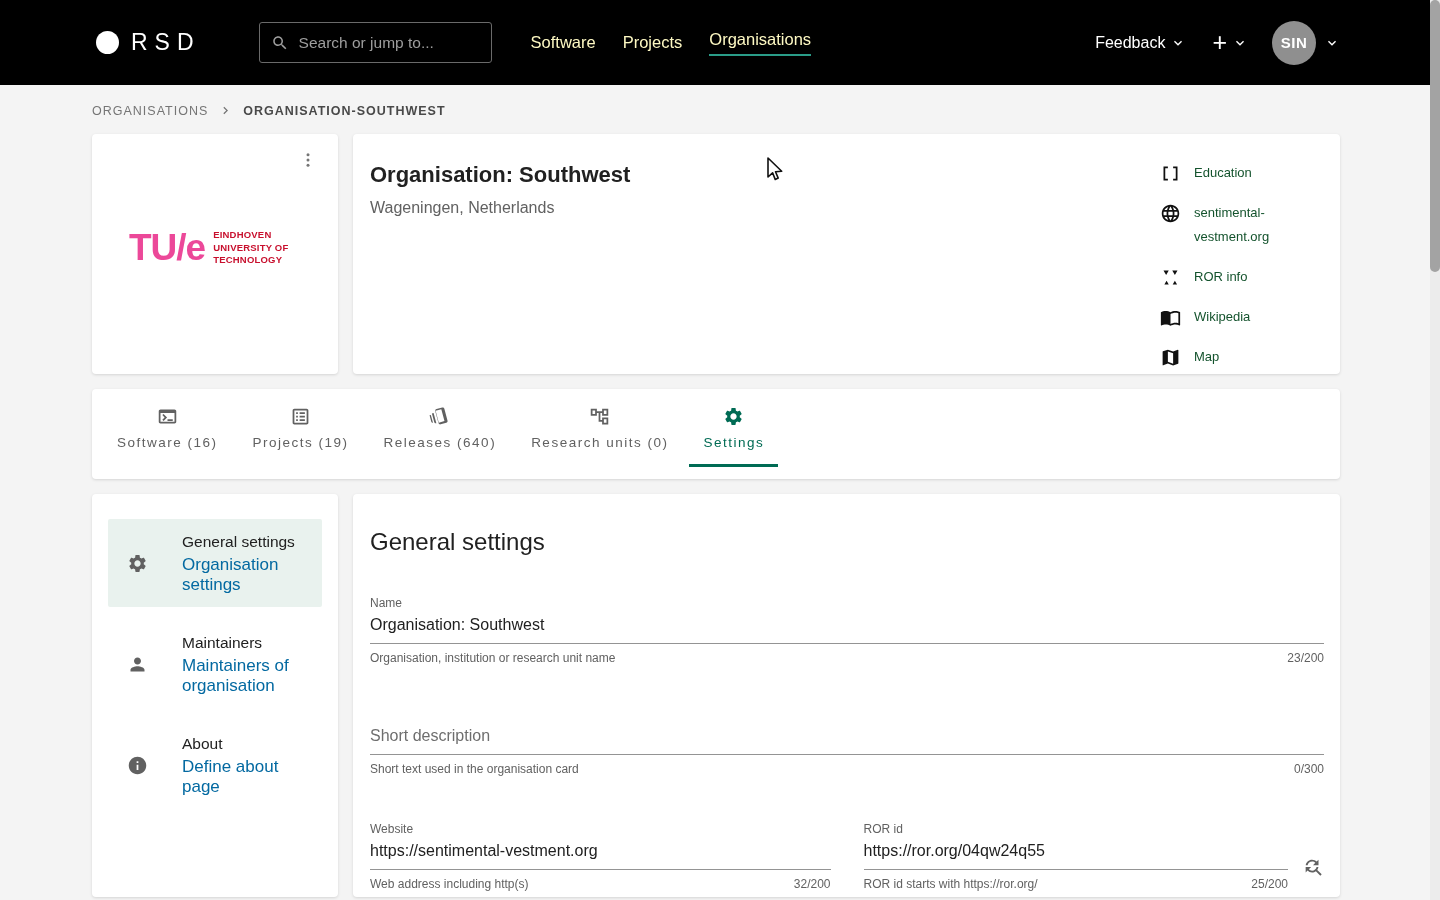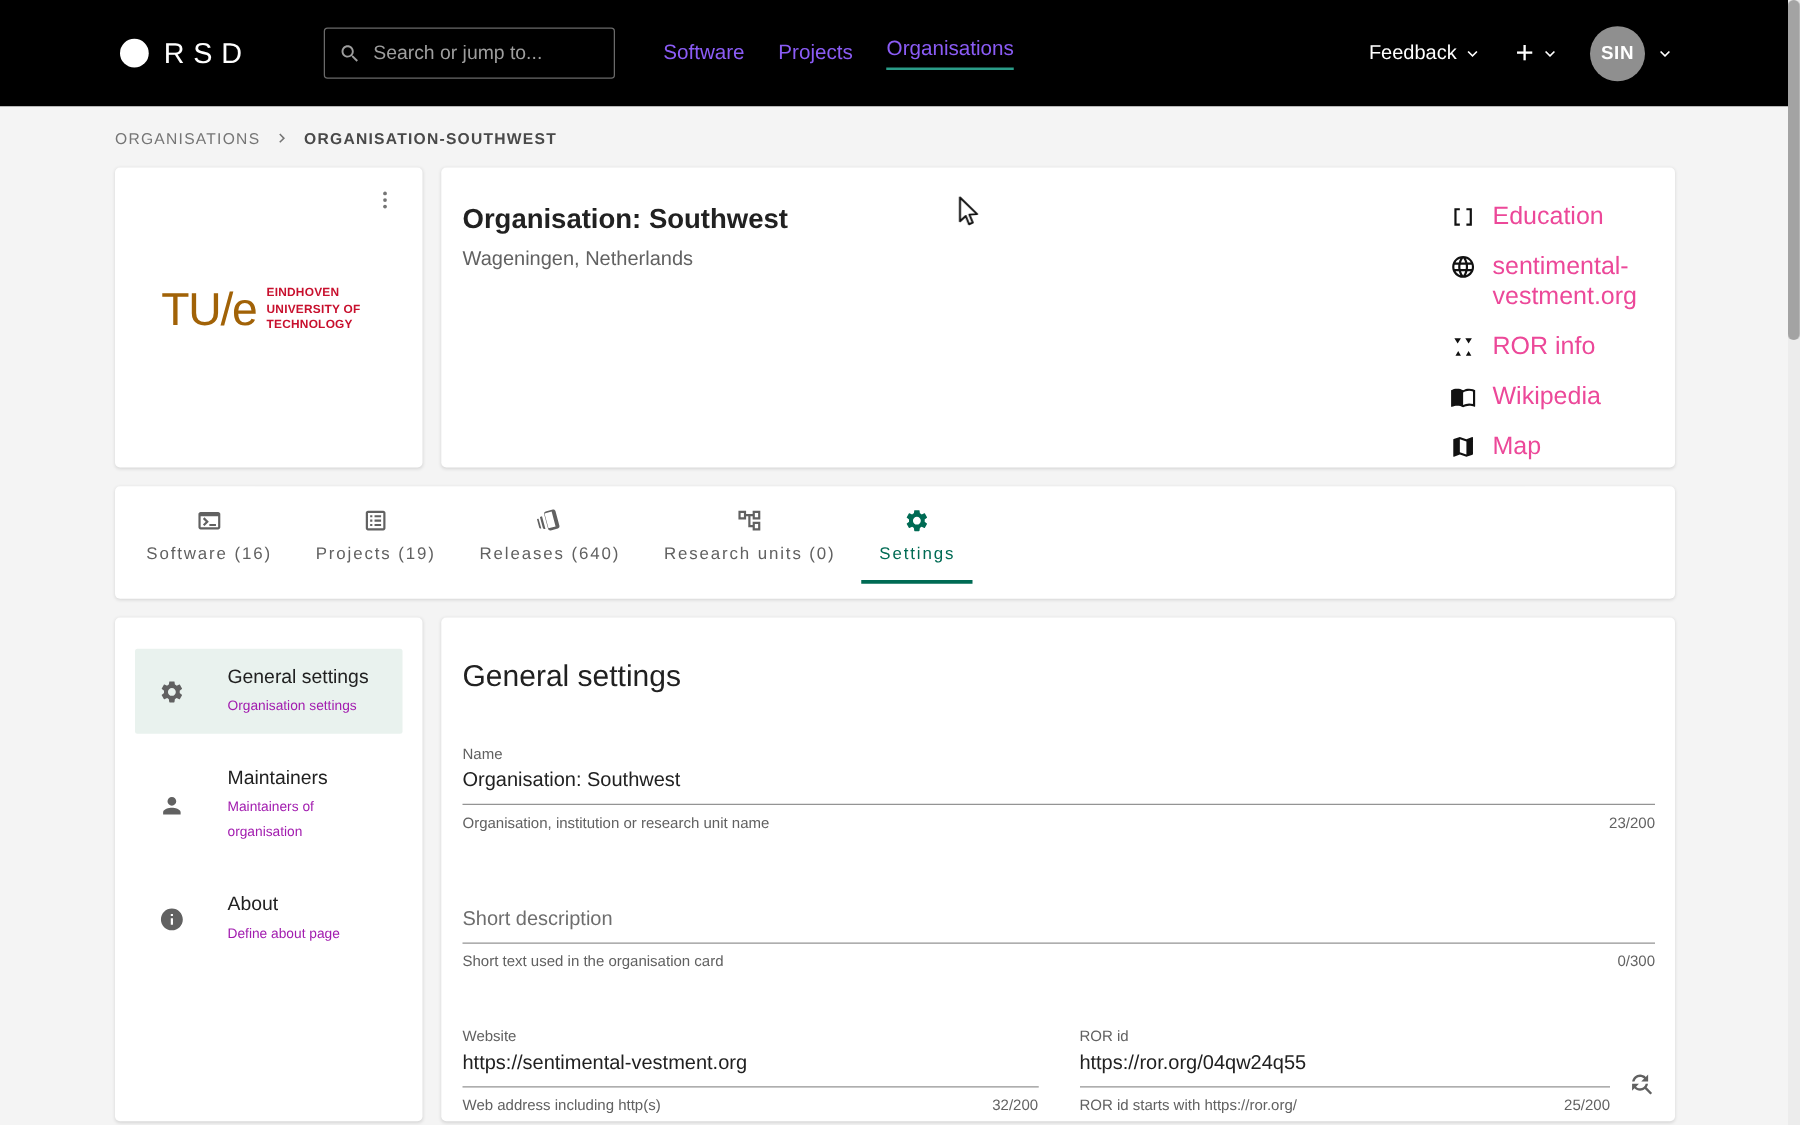--- a/index.html
+++ b/index.html
@@ -23,21 +23,21 @@
     border:1px solid #6a6a6a; border-radius:3px;
     display:flex; align-items:center; padding:16px 11px; gap:8px;
   }
   .searchbox svg { flex:none; }
   .searchbox input {
     background:transparent; border:none; outline:none;
     color:#ddd; font-size:15.5px; width:100%; font-family:inherit;
   }
   .searchbox input::placeholder { color:#9e9e9e; opacity:1; }
   .nav-links { display:flex; gap:27px; margin-left:39px; align-items:center; }
-  .nav-link { color:#8b5cf6; font-size:16.5px; cursor:pointer; }
+  .nav-link { color:#fef9c3; font-size:16.5px; cursor:pointer; }
   .nav-link.active::after { content:""; display:block; height:2px; background:#2a9c88; margin-top:5px; }
   .nav-right { margin-left:auto; margin-right:100px; display:flex; align-items:center; }
   .menu-btn { display:flex; align-items:center; gap:5px; color:#fff; font-size:16px; cursor:pointer; }
   .plus-btn { margin-left:26px; font-size:25px; font-weight:300; }
   .avatar {
     margin-left:24px; width:44px; height:44px; border-radius:50%;
     background:#8f8f8f; color:#fff; font-size:15px; font-weight:bold;
     display:flex; align-items:center; justify-content:center; letter-spacing:.5px; cursor:pointer;text-align:center;
   }
   .av-chevron { margin-left:8px; cursor:pointer; display:flex; }
@@ -51,30 +51,30 @@
   .breadcrumb .current { font-weight:bold; color:#494949; }
   .breadcrumb svg { width:15px; height:15px; fill:#757575; }
 
   .card { background:#fff; border-radius:4px; box-shadow:0 1px 3px rgba(0,0,0,.13); }
 
   .row1 { display:flex; gap:15px; margin-top:16px; }
   .logo-card { width:246px; height:240px; position:relative; flex:none; }
   .kebab { position:absolute; top:13px; right:19px; cursor:pointer; padding:2px; }
   .kebab svg { width:18px; height:22px; fill:#757575; }
   .tue-logo { position:absolute; top:93px; left:37px; display:flex; align-items:center; gap:8px; }
-  .tue-main { color:#a16207; font-size:37px; font-weight:normal; letter-spacing:-1px; }
+  .tue-main { color:#ec4899; font-size:37px; font-weight:bold; letter-spacing:-1px; }
   .tue-sub { color:#c8102e; font-size:9.5px; font-weight:bold; line-height:1.3; letter-spacing:.2px; }
 
   .header-card { flex:1; height:240px; position:relative; padding:28px 30px 0 17px; }
   .org-title { font-size:22px; font-weight:bold; color:#212121; }
   .org-loc { font-size:16px; color:#616161; margin-top:11px; }
   .org-links { position:absolute; top:27px; right:28px; width:152px; display:flex; flex-direction:column; }
   .link-row { display:flex; gap:13px; align-items:flex-start; margin-bottom:16px; cursor:pointer; }
   .link-row svg { width:21px; height:21px; fill:#111; flex:none; margin-top:2px; }
-  .link-label { font-size:20px; color:#ec4899; line-height:24px; }
+  .link-label { font-size:13px; color:#14532d; line-height:24px; }
 
   
   .tabs-card { margin-top:15px; height:90px; display:flex; padding:12px 6px 0 11px; }
   .tab {
     display:flex; flex-direction:column; align-items:center; gap:8px;
     padding:5px 14px 0; margin-right:7px; position:relative; height:66px;
     color:#616161; font-size:13.5px; letter-spacing:1.5px; cursor:pointer;
   }
   .tab svg { width:21px; height:21px; fill:#616161; }
   .tab.active { color:var(--primary); }
@@ -82,21 +82,21 @@
   .tab.active::after { content:""; position:absolute; left:0; right:0; bottom:0; height:3px; background:var(--primary); }
 
   
   .row3 { display:flex; gap:15px; margin-top:15px; height:403px; }
   .settings-nav { width:246px; flex:none; padding-top:25px; }
   .snav-item { margin:0 16px 13px; display:flex; align-items:center; gap:34px;
     padding:12px 8px 12px 19px; cursor:pointer; border-radius:2px; }
   .snav-item.active { background:#e9f2ee; }
   .snav-item svg { width:21px; height:21px; fill:#616161; flex:none; }
   .snav-title { font-size:15.5px; color:#212121; line-height:22px; }
-  .snav-sub { font-size:11px; color:#a21caf; line-height:20px; margin-top:2px; }
+  .snav-sub { font-size:17px; color:#0369a1; line-height:20px; margin-top:2px; }
 
   .settings-main { flex:1; padding:34px 16px 0 17px; }
   .form-heading { font-size:24px; font-weight:400; color:#212121; margin:0; }
   .form { margin-top:40px; }
   .field-label { font-size:12px; color:#616161; }
   .field-input {
     display:block; width:100%; border:none; outline:none; background:transparent;
     border-bottom:1px solid #949494; font-size:16px; color:#212121;
     padding:6px 0 9px; font-family:inherit;
   }

